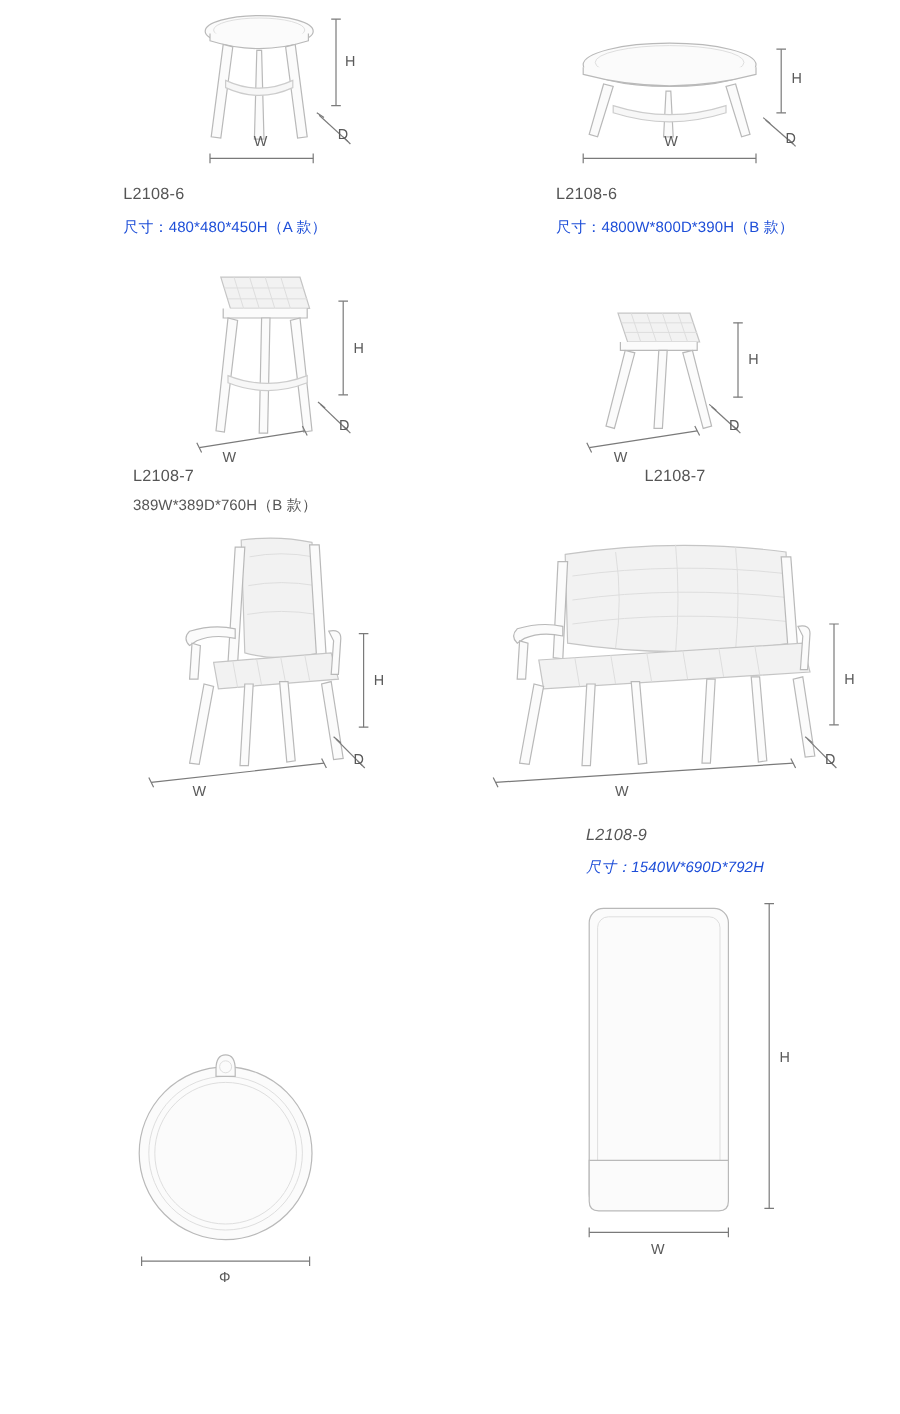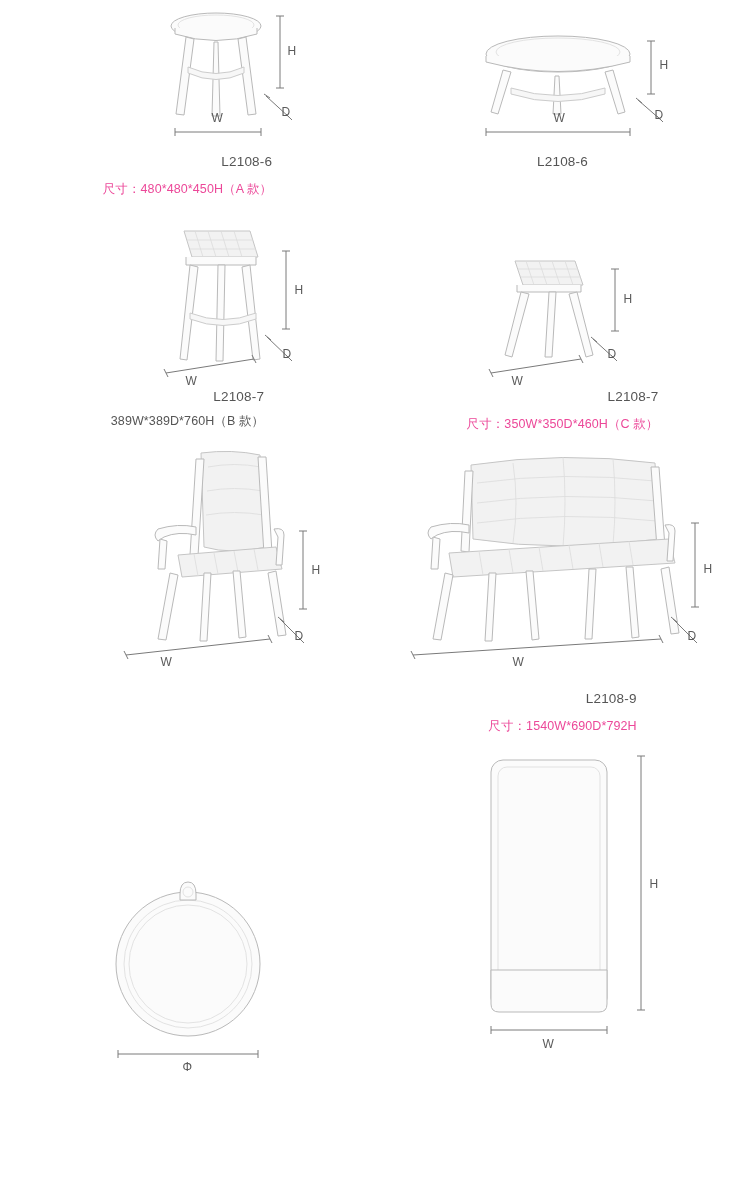--- a/index.html
+++ b/index.html
@@ -29,31 +29,31 @@
     position: relative;
     display: flex;
     flex-direction: column;
     align-items: center;
   }
   .figure {
     position: relative;
     width: 340px;
   }
   .caption {
-    text-align: right;
+    text-align: left;
     line-height: 1.55;
   }
   .code {
     font-size: 13.5px;
     color: #555;
     letter-spacing: .2px;
   }
   .dims {
     font-size: 12.5px;
-    color: #ec4899;
+    color: #1d4ed8;
     letter-spacing: .1px;
   }
   .dims2 {
     font-size: 12.5px;
     color: #555;
     letter-spacing: .1px;
   }
   .dimlabel {
     position: absolute;
     font-size: 12px;
@@ -116,20 +116,21 @@
           <path class="ln" d="M243 94 L249 99 M264 112 L270 118"></path>
           <path class="ln" d="M93 128 L237 128"></path>
           <path class="ln" d="M93 124 L93 132 M237 124 L237 132"></path>
         </svg>
         <div class="dimlabel" style="left:267px; top:54px;">H</div>
         <div class="dimlabel" style="left:262px; top:104px;">D</div>
         <div class="dimlabel" style="left:161px; top:107px;">W</div>
       </div>
       <div class="caption">
         <div class="code">L2108-6</div>
+        <div class="dims" style="margin-top:7px;">尺寸：4800W*800D*390H（B 款）</div>
       </div>
     </div>
   </div>
 
   <div class="row" style="margin-top:10px;">
 
     <div class="cell">
       <div class="figure" style="height:180px;">
         <svg width="340" height="180" viewBox="0 0 340 180">
           <path class="objf" d="M166 22 L232 22 L240 48 L174 48 Z"></path>
@@ -173,21 +174,20 @@
           <path class="ln" d="M198 128 L204 133 M218 146 L224 152"></path>
           <path class="ln" d="M98 164 L188 150"></path>
           <path class="ln" d="M96 160 L100 168 M186 146 L190 154"></path>
         </svg>
         <div class="dimlabel" style="left:231px; top:83px;">H</div>
         <div class="dimlabel" style="left:215px; top:138px;">D</div>
         <div class="dimlabel" style="left:119px; top:165px;">W</div>
       </div>
       <div class="caption" style="margin-top:-2px;">
         <div class="code">L2108-7</div>
-        <div class="dims" style="margin-top:7px;">尺寸：350W*350D*460H（C 款）</div>
       </div>
     </div>
   </div>
 
   <div class="row" style="margin-top:8px;">
 
     <div class="cell">
       <div class="figure" style="height:230px;">
         <svg width="340" height="230" viewBox="0 0 340 230">
           <path class="objf" d="M183 10 Q214 6 242 12 L248 104 Q214 112 186 104 Z"></path>
@@ -239,21 +239,21 @@
           <path class="ln" d="M298 80 L306 80 M298 164 L306 164"></path>
           <path class="ln" d="M280 176 L302 198"></path>
           <path class="ln" d="M278 174 L284 179 M298 194 L304 200"></path>
           <path class="ln" d="M20 212 L268 196"></path>
           <path class="ln" d="M18 208 L22 216 M266 192 L270 200"></path>
         </svg>
         <div class="dimlabel" style="left:311px; top:119px;">H</div>
         <div class="dimlabel" style="left:295px; top:186px;">D</div>
         <div class="dimlabel" style="left:120px; top:212px;">W</div>
       </div>
-      <div class="caption" style="margin-top:16px;">
+      <div class="caption" style="margin-top:16px;font-style:italic;">
         <div class="code">L2108-9</div>
         <div class="dims" style="margin-top:7px;">尺寸：1540W*690D*792H</div>
       </div>
     </div>
   </div>
 
   <div class="row" style="margin-top:6px;">
 
     <div class="cell" style="justify-content:flex-end;">
       <div class="figure" style="height:340px;">

